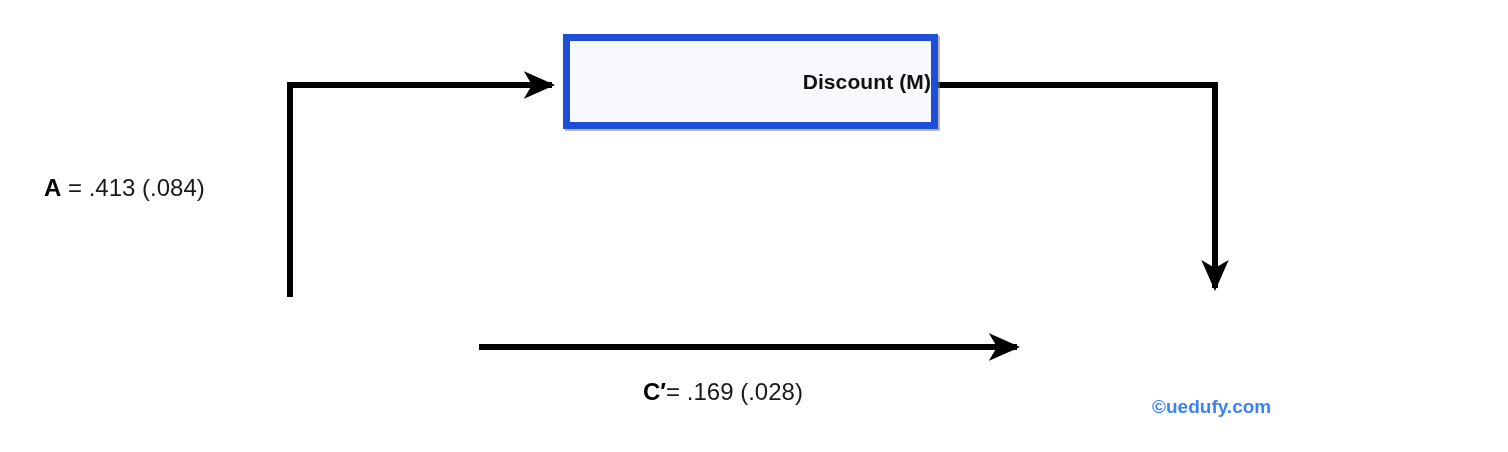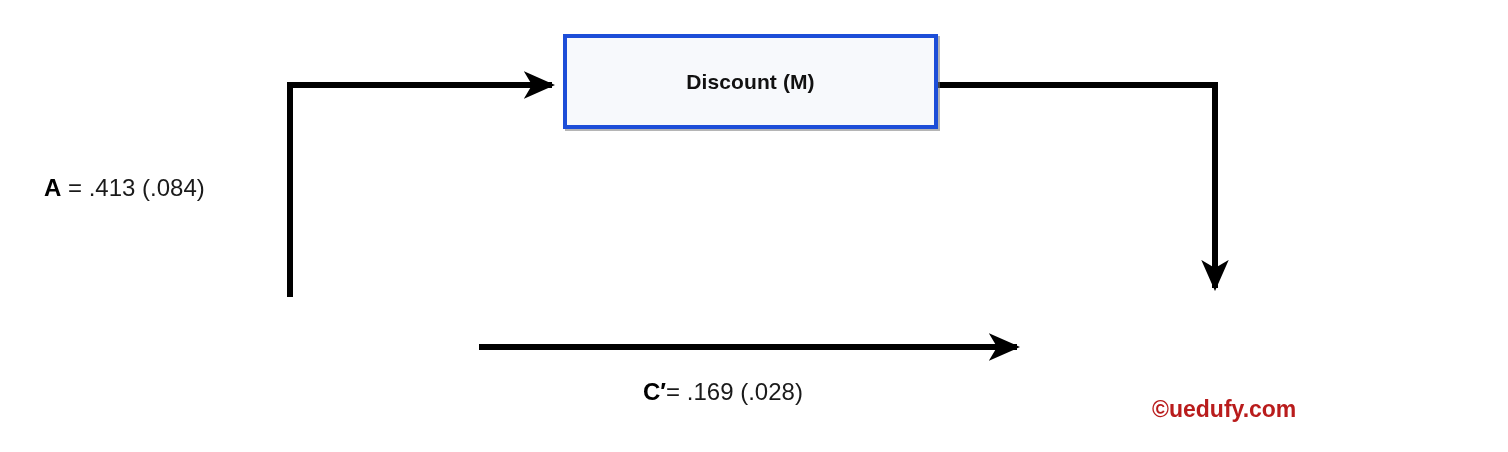--- a/index.html
+++ b/index.html
@@ -22,25 +22,25 @@
     position: absolute;
     left: 0;
     top: 0;
     width: 1508px;
     height: 452px;
   }
   .node {
     position: absolute;
     box-sizing: border-box;
     background: #f7f9fc;
-    border: 4px solid #1d4ed8;
+    border: 7px solid #1d4ed8;
     box-shadow: 2px 2px 0 0 rgba(120,120,120,0.55);
     display: flex;
     align-items: center;
-    justify-content: center;
+    justify-content: flex-end;
     z-index: 3;
   }
   .node-label {
     font-size: 21px;
     font-weight: bold;
     color: #111111;
     letter-spacing: 0.1px;
     white-space: nowrap;
   }
   #node-m  { left: 563px;  top: 34px;  width: 375px; height: 95px; }
@@ -62,23 +62,23 @@
     font-weight: normal;
   }
   #coef-a  { left: 44px;  top: 174px; }
   #coef-b  { left: 1248px; top: 174px; }
   #coef-c  { left: 643px; top: 378px; text-align: right; }
 
   .watermark {
     position: absolute;
     left: 1152px;
     top: 396px;
-    font-size: 23px;
+    font-size: 19px;
     font-weight: bold;
-    color: #b91c1c;
+    color: #3b82f6;
     white-space: nowrap;
     z-index: 4;
   }
 </style>
 </head>
 <body>
 
 <div id="canvas">
 
   <svg class="paths" viewBox="0 0 1508 452" xmlns="http://www.w3.org/2000/svg">

